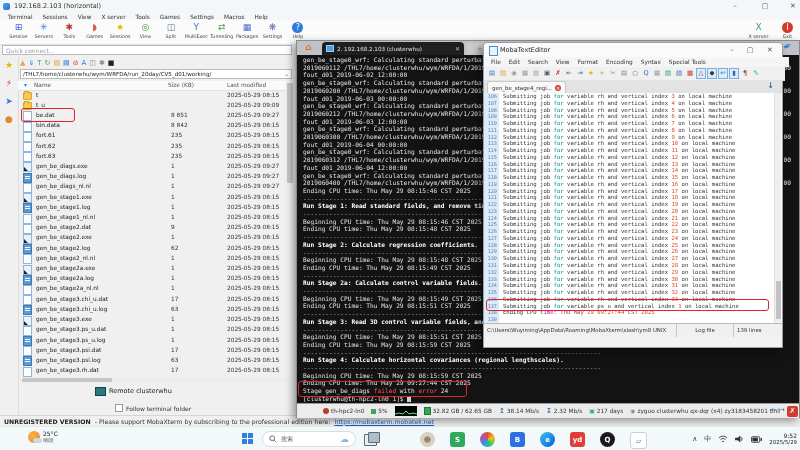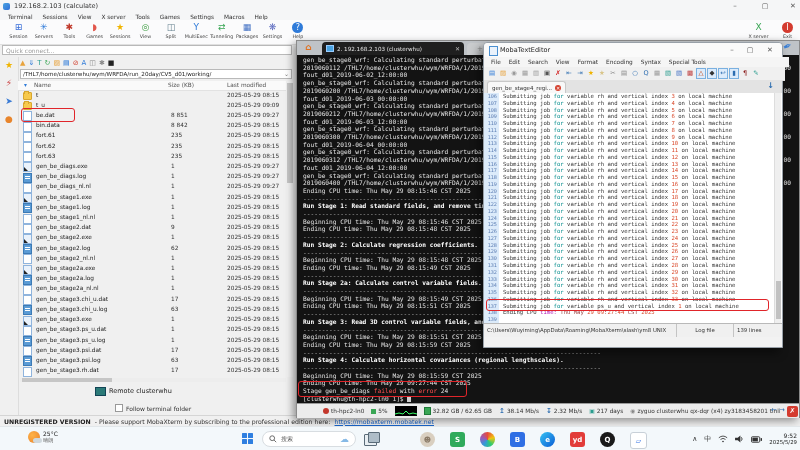--- a/index.html
+++ b/index.html
@@ -153,21 +153,21 @@
   #clock .t{font-size:6px;color:#222;}
   #clock .d{font-size:5.4px;color:#222;}
 </style>
 </head>
 <body>
 
 <div id="screen">
 
   <div class="abs" id="titlebar">
     <div class="abs" id="app-icon"></div>
-    <div class="abs" id="main-title">192.168.2.103 (calculate)</div>
+    <div class="abs" id="main-title">192.168.2.103 (horizontal)</div>
     <div class="abs winctl" style="left:726px;">–</div>
     <div class="abs winctl" style="left:756px;">▢</div>
     <div class="abs winctl" style="left:784px;">✕</div>
   </div>
 
   <div class="abs" id="menubar">
       <span class="menu-item">Terminal</span>
       <span class="menu-item">Sessions</span>
       <span class="menu-item">View</span>
       <span class="menu-item">X server</span>

